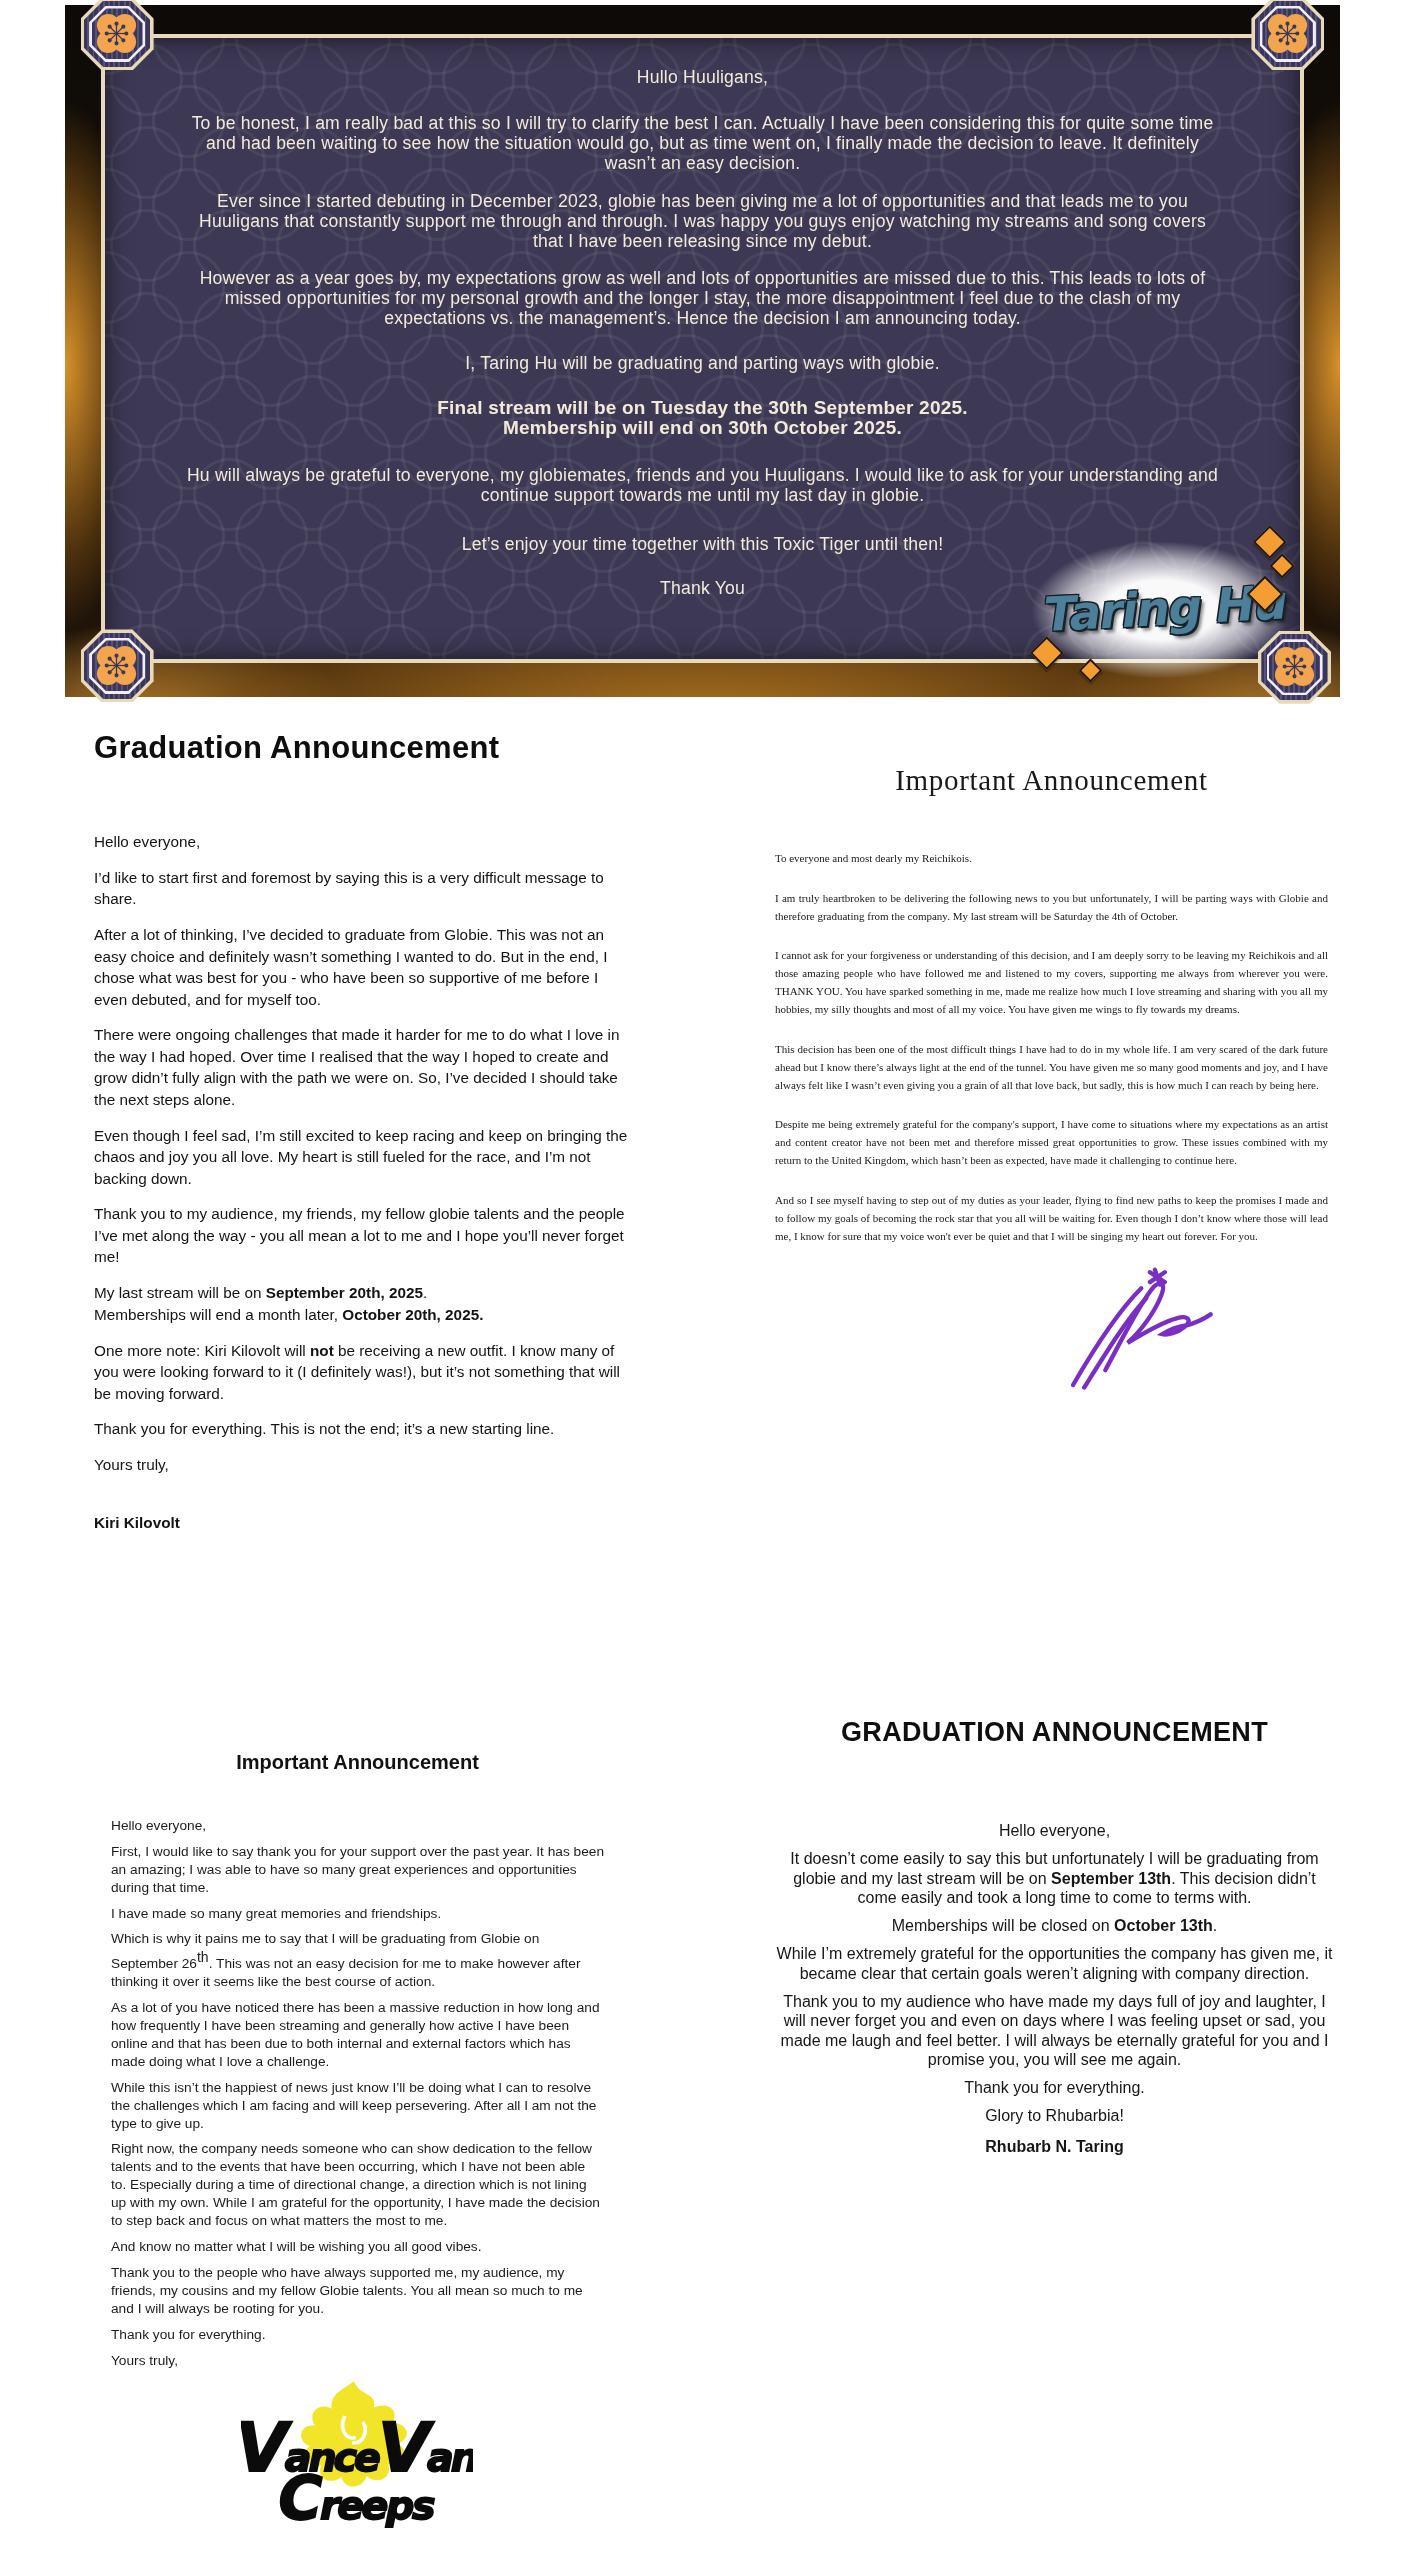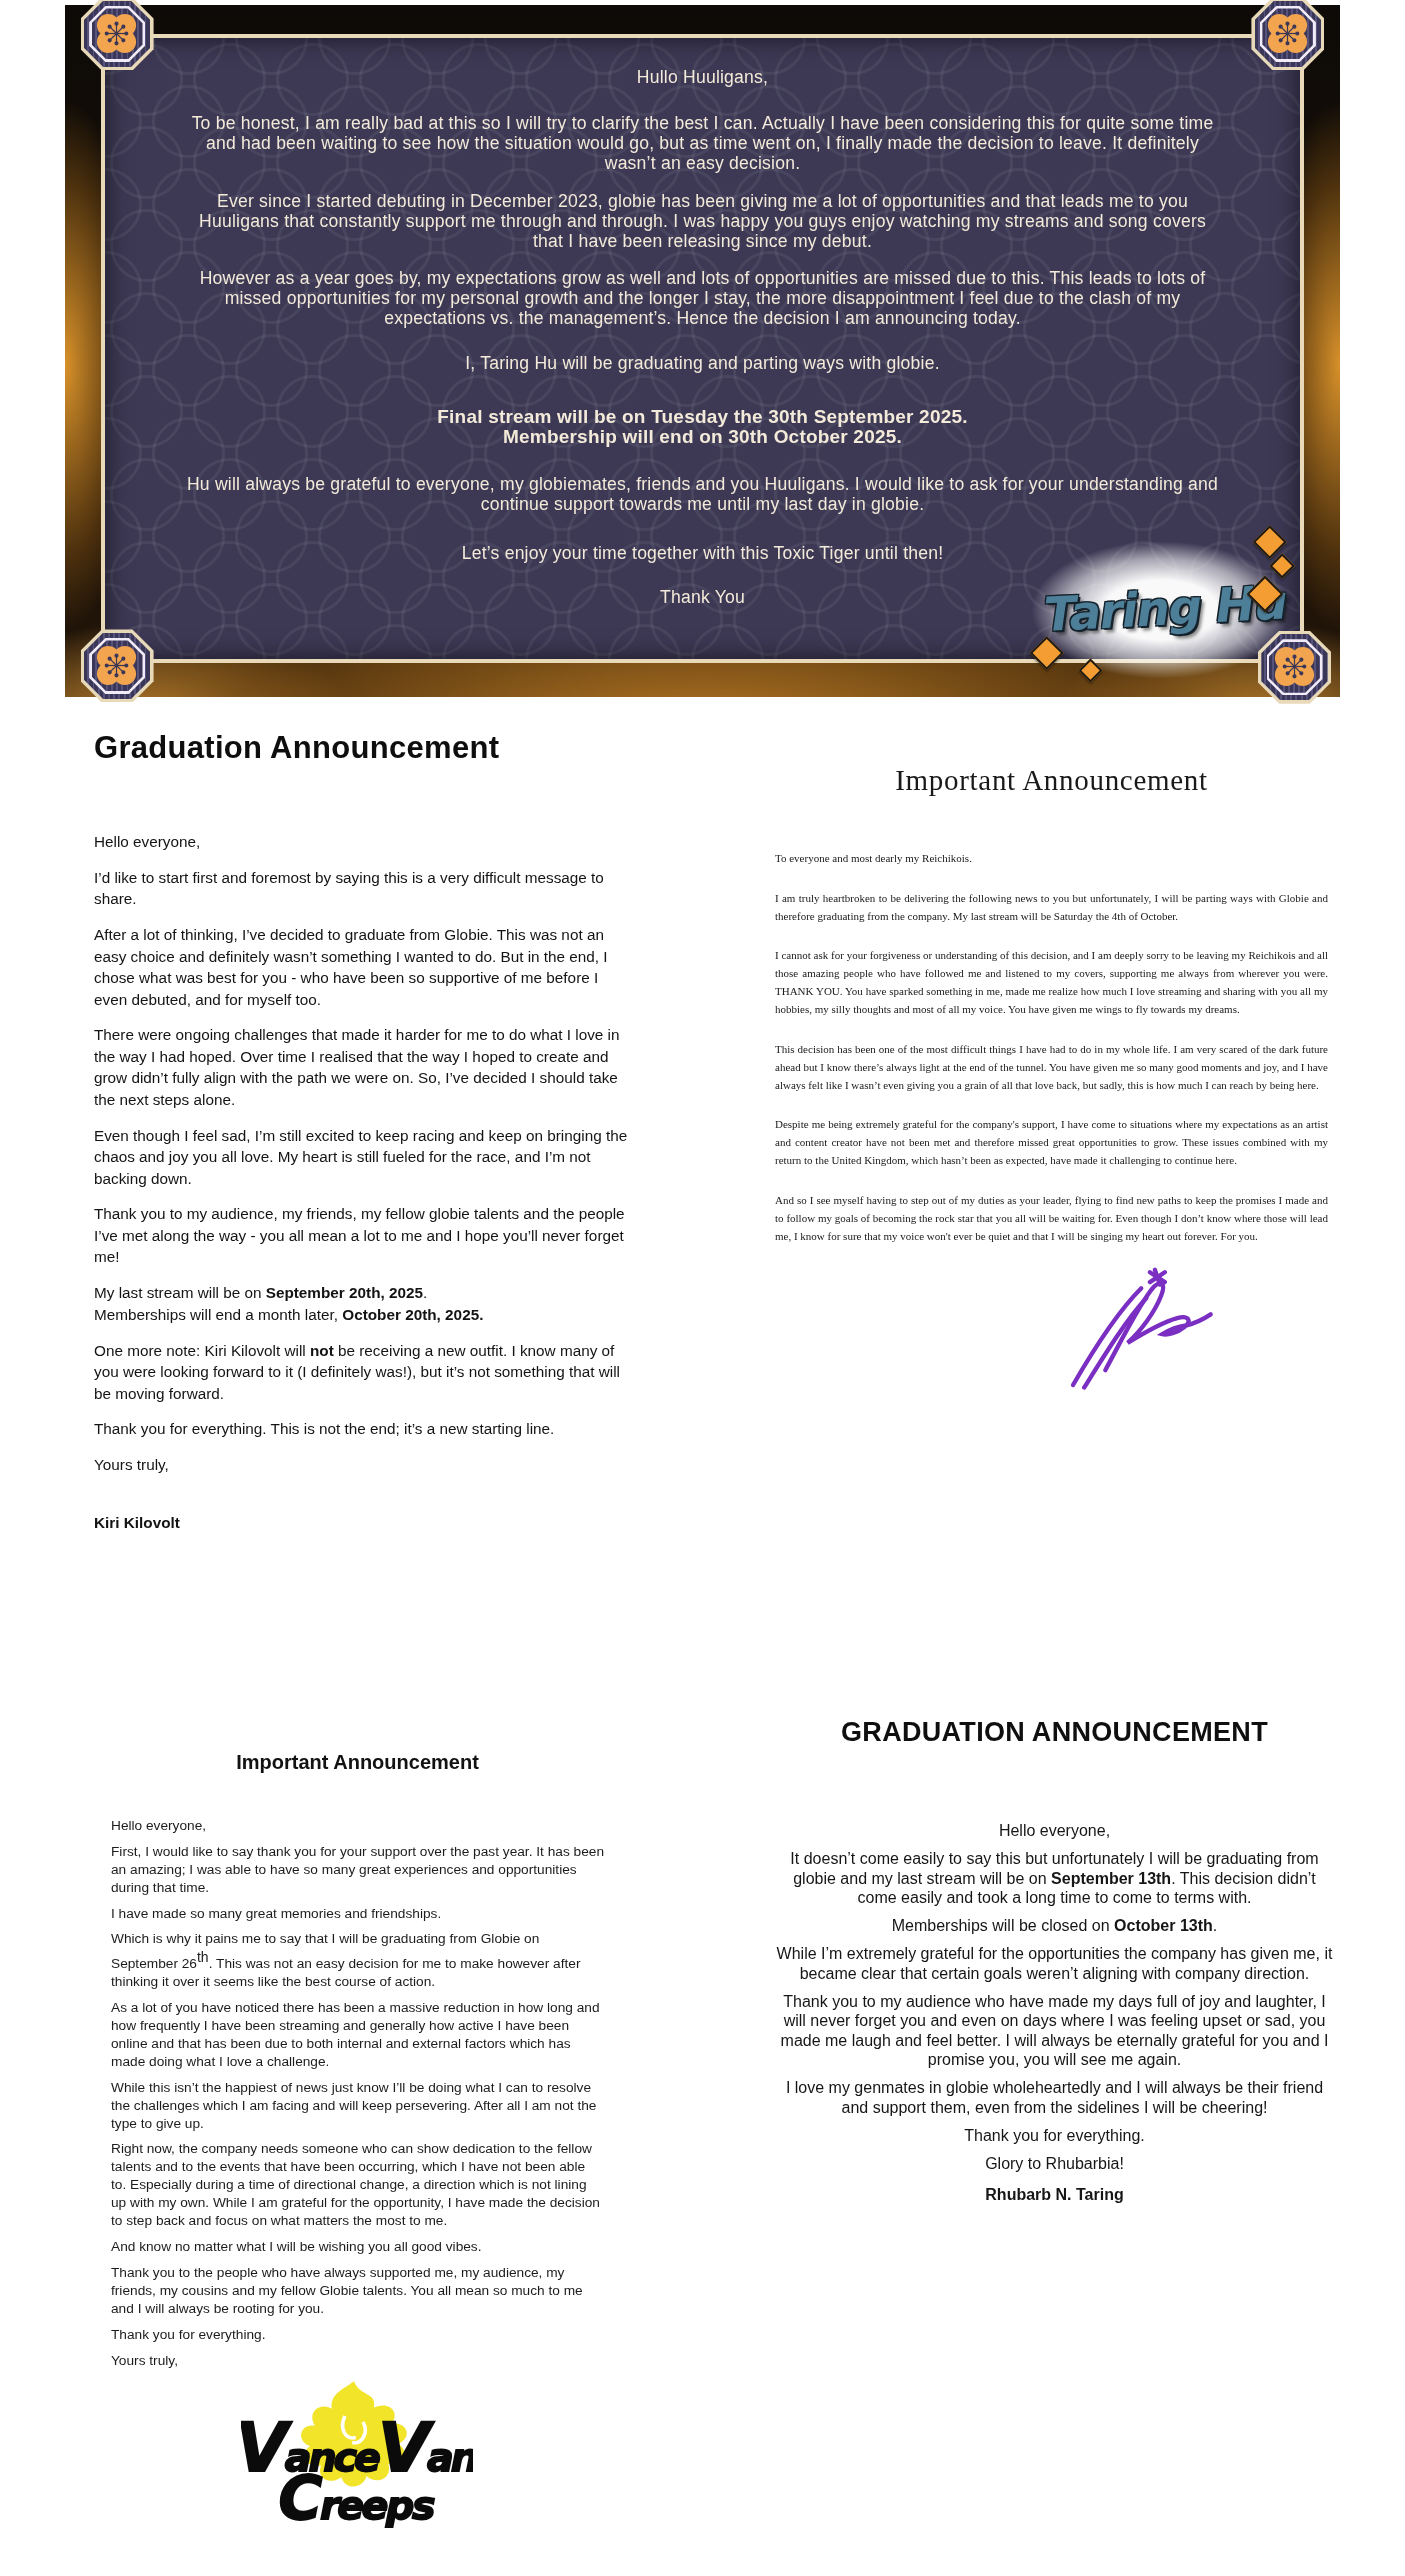--- a/index.html
+++ b/index.html
@@ -20,21 +20,21 @@
     background-image:
       radial-gradient(circle, rgba(255,255,255,0) 33px, rgba(255,255,255,.06) 34px, rgba(255,255,255,.06) 36px, rgba(255,255,255,0) 37px),
       radial-gradient(circle, rgba(255,255,255,0) 33px, rgba(255,255,255,.06) 34px, rgba(255,255,255,.06) 36px, rgba(255,255,255,0) 37px);
     background-size:83px 83px;background-position:0 0,42px 42px;
     box-shadow:0 0 26px rgba(0,0,0,.6) inset;}
   .banner-text{position:absolute;left:120px;right:120px;top:62px;text-align:center;
     color:#f3ead9;font-size:17.6px;line-height:20px;letter-spacing:0.2px;}
   .banner-text p{margin:0 0 17.6px;}
   .banner-text .greet{margin-bottom:26px;}
   .banner-text .pre-statement{margin-bottom:25px;}
-  .banner-text .statement{margin-bottom:34px;}
+  .banner-text .statement{margin-bottom:25px;}
   .banner-text .bold-line{font-weight:700;font-size:19px;margin:0;}
   .banner-text .bold-last{margin-bottom:27px;}
   .banner-text .gratitude{margin-bottom:29px;}
   .banner-text .closing{margin-bottom:23.4px;}
   .banner-text .thanks{margin:0;}
 
   
   .corner{position:absolute;width:73px;height:73px;}
   .corner .o1,.corner .o2,.corner .o3,.corner .o4{position:absolute;
     clip-path:polygon(29% 0,71% 0,100% 29%,100% 71%,71% 100%,29% 100%,0 71%,0 29%);}
@@ -313,20 +313,19 @@
     </svg>
   </section>
 
   <section class="rhubarb">
     <h2>GRADUATION ANNOUNCEMENT</h2>
     <p>Hello everyone,</p>
     <p><span>It doesn’t come easily to say this but unfortunately I will be graduating from globie and my last stream will be on </span><span style="font-weight: 700;">September 13th</span><span>. This decision didn’t come easily and took a long time to come to terms with.</span></p>
     <p><span>Memberships will be closed on </span><span style="font-weight: 700;">October 13th</span><span>.</span></p>
     <p>While I’m extremely grateful for the opportunities the company has given me, it became clear that certain goals weren’t aligning with company direction.</p>
     <p>Thank you to my audience who have made my days full of joy and laughter, I will never forget you and even on days where I was feeling upset or sad, you made me laugh and feel better. I will always be eternally grateful for you and I promise you, you will see me again.</p>
-    <p>I love my genmates in globie wholeheartedly and I will always be their friend and support them, even from the sidelines I will be cheering!</p>
     <p>Thank you for everything.</p>
     <p>Glory to Rhubarbia!</p>
     <p class="sig">Rhubarb N. Taring</p>
   </section>
 
 </div>
 
 
 </body></html>

